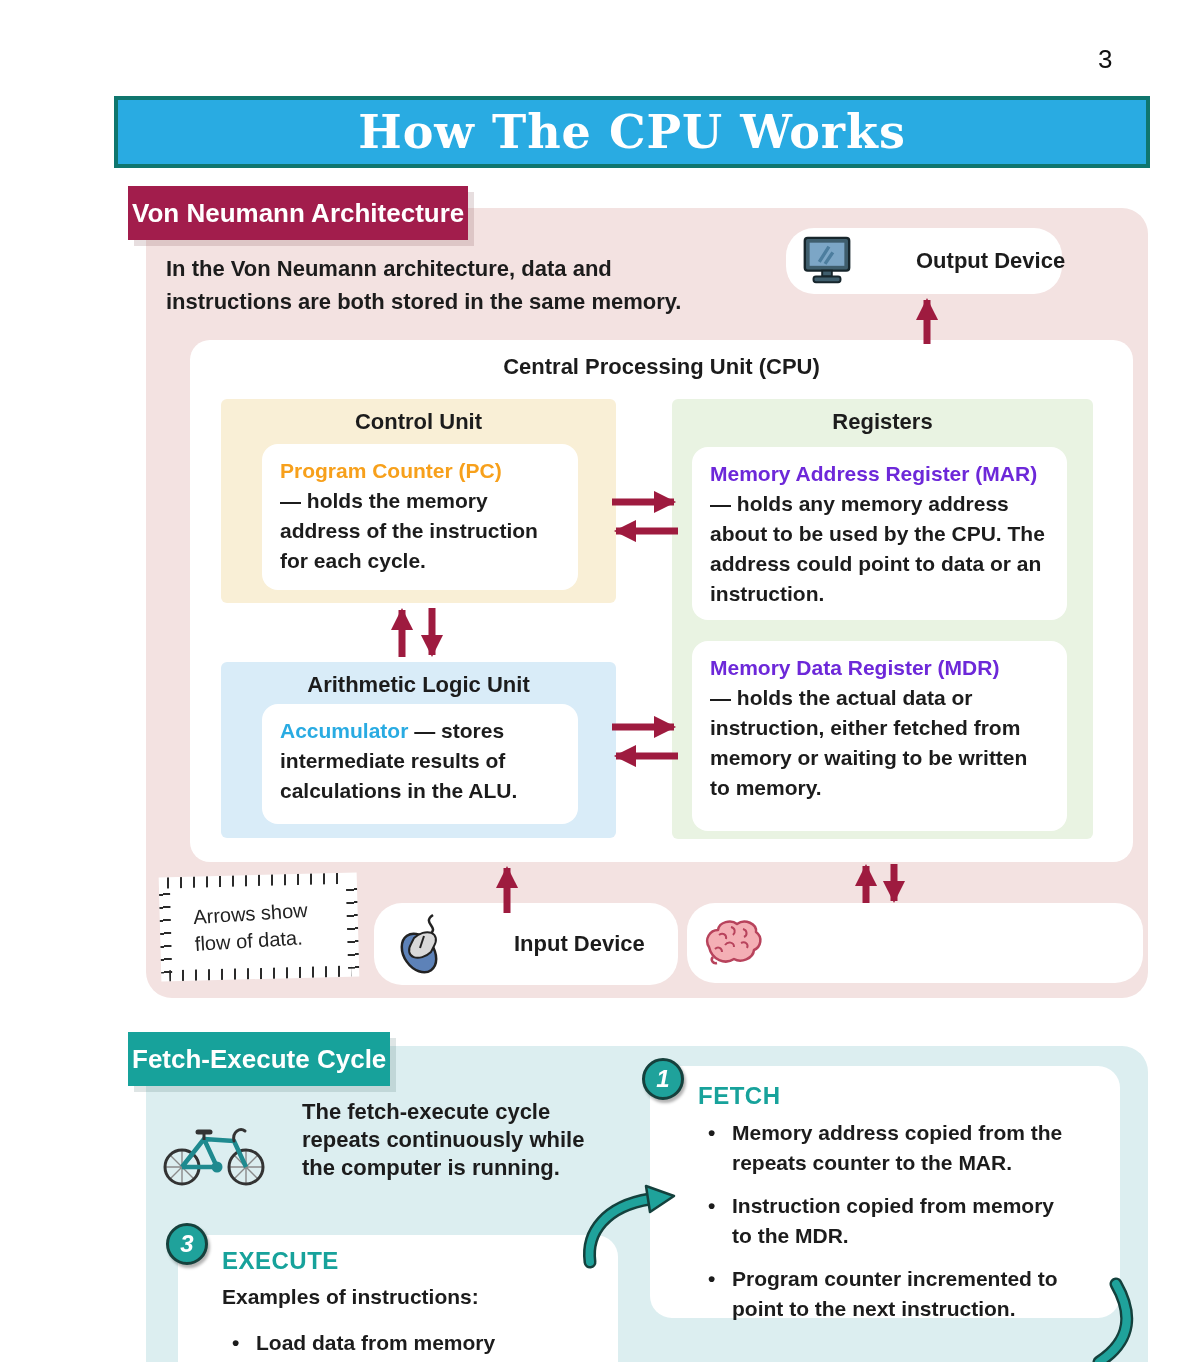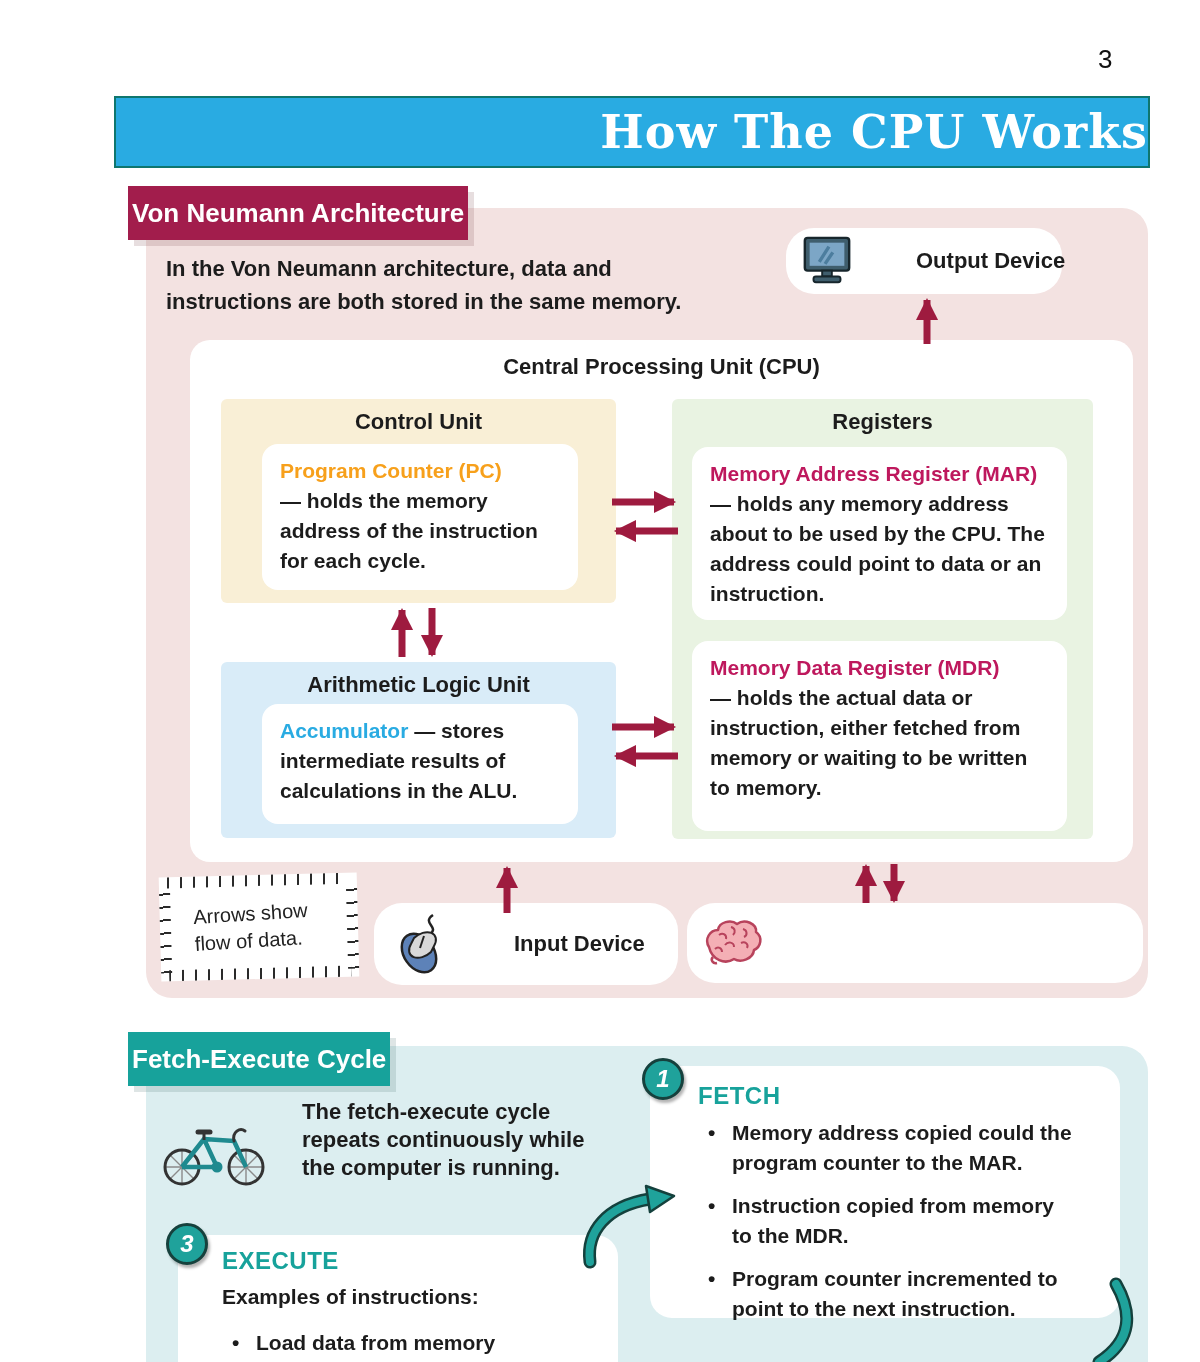--- a/index.html
+++ b/index.html
@@ -3,22 +3,22 @@
 <meta charset="utf-8">
 <style>
   html,body{margin:0;padding:0;background:#fff;}
   #page{position:relative;width:1200px;height:1362px;background:#fff;overflow:hidden;
         font-family:"Liberation Sans","DejaVu Sans",sans-serif;color:#1c1c1c;}
 
   .page-num{position:absolute;left:1098px;top:44px;font-size:26px;font-weight:400;color:#111;}
 
   
   .header{position:absolute;left:114px;top:96px;width:1036px;height:72px;
-          background:#29abe2;border:2px solid #0f766e;box-sizing:border-box;
-          display:flex;align-items:center;justify-content:flex-end;}
+          background:#29abe2;border:4px solid #0f766e;box-sizing:border-box;
+          display:flex;align-items:center;justify-content:center;}
   .header span{font-family:"DejaVu Serif","Liberation Serif",serif;font-weight:700;
           font-size:46px;color:#fff;letter-spacing:1px;}
 
   
   .chip{position:absolute;height:54px;display:flex;align-items:center;padding:0 4px;
         color:#fff;font-size:26px;font-weight:700;box-shadow:6px 6px 0 rgba(120,70,80,.18);}
   .chip.maroon{background:#a21d4c;left:128px;top:186px;}
   .chip.teal{background:#17a29b;left:128px;top:1032px;box-shadow:6px 6px 0 rgba(70,110,110,.18);}
 
   
@@ -44,21 +44,21 @@
 
   .card{position:absolute;background:#fff;border-radius:16px;box-sizing:border-box;
         padding:12px 18px;font-size:21px;line-height:30px;font-weight:700;}
   .cu-card{left:262px;top:444px;width:316px;height:146px;}
   .mar-card{left:692px;top:447px;width:375px;height:173px;}
   .mdr-card{left:692px;top:641px;width:375px;height:190px;}
   .alu-card{left:262px;top:704px;width:316px;height:120px;}
   .term{font-weight:700;}
   .term.block{display:block;}
   .term.orange{color:#f7a01b;}
-  .term.green{color:#be185d;}
+  .term.green{color:#6d28d9;}
   .term.blue{color:#29abe2;}
   .term.maroon-t{color:#9e1b3f;}
 
   
   .pill{position:absolute;background:#fff;border-radius:28px;display:flex;
         align-items:center;box-sizing:border-box;gap:46px;}
   .out-pill{left:786px;top:228px;width:276px;height:66px;padding:0 14px;}
   .in-pill{left:374px;top:903px;width:304px;height:82px;padding:0 16px;}
   .mem-pill{left:687px;top:903px;width:456px;height:80px;padding:0 14px;}
   .pill .lbl{font-size:22px;font-weight:700;margin-left:16px;white-space:nowrap;}
@@ -197,21 +197,21 @@
     <path d="M40,22 L52,22" stroke="#333" stroke-width="5" stroke-linecap="round"></path>
     <path d="M46,23 L46,30" stroke="#333" stroke-width="3"></path>
     <path d="M76,31 C74,22 82,17 87,21" fill="none" stroke="#333" stroke-width="3" stroke-linecap="round"></path>
   </svg>
 
   <div class="fe-intro">The fetch-execute cycle repeats continuously while the computer is running.</div>
 
   <div class="step-panel fetch-panel">
     <div class="step-title">FETCH</div>
     <ul>
-      <li>Memory address copied could the program counter to the MAR.</li>
+      <li>Memory address copied from the repeats counter to the MAR.</li>
       <li>Instruction copied from memory to the MDR.</li>
       <li>Program counter incremented to point to the next instruction.</li>
     </ul>
   </div>
   <div class="badge badge-1">1</div>
 
   <div class="step-panel exec-panel">
     <div class="step-title">EXECUTE</div>
     <p class="exec-line">Examples of instructions:</p>
     <ul>

